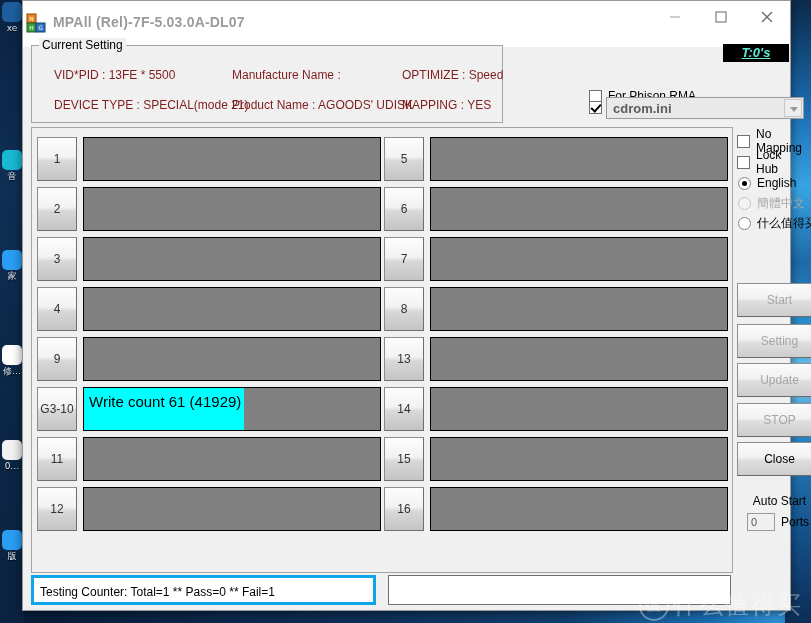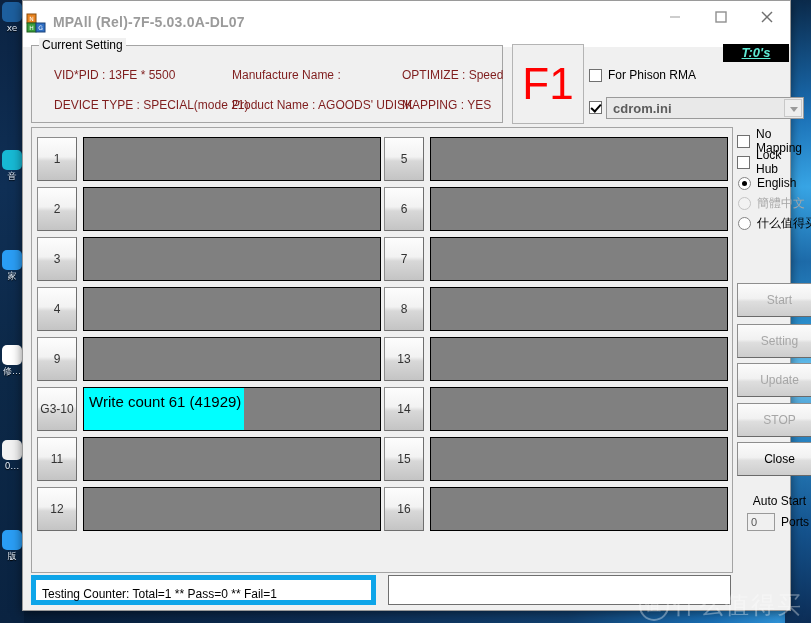--- a/index.html
+++ b/index.html
@@ -73,21 +73,21 @@
   
   .cbrow{position:absolute;display:flex;align-items:center;gap:6px;font-size:12px;color:#000;}
   .cbox{
     width:13px;height:13px;border:1px solid #707070;background:#fff;
     display:inline-block;position:relative;flex:0 0 auto;box-sizing:border-box;
   }
   .cbox.checked:after{
     content:"";position:absolute;left:3px;top:0px;width:4px;height:8px;
     border:solid #000;border-width:0 2px 2px 0;transform:rotate(42deg);
   }
-  #cb-rma{left:566px;top:67px;align-items:center;}
+  #cb-rma{left:566px;top:88px;align-items:center;}
   #cb-ini{left:566px;top:100px;}
   #cb-nomap{left:714px;top:126px;}
   #cb-lockhub{left:714px;top:147px;}
   #inifile{
     position:absolute;left:583px;top:96px;width:198px;height:22px;
     border:1px solid #9a9a9a;background:#e9e9e9;box-sizing:border-box;
   }
   #inifile .val{position:absolute;left:6px;top:3px;font-size:13px;font-weight:bold;color:#5c5c5c;}
   #inifile .arrow{
     position:absolute;right:1px;top:1px;width:18px;height:18px;background:#eeeeee;
@@ -125,21 +125,21 @@
   }
   .pbar{
     margin-left:6px;flex:1 1 auto;height:44px;
     background:#808080;border:1px solid #000;box-sizing:border-box;position:relative;overflow:hidden;
   }
   .pbar .fill{position:absolute;left:0;top:0;height:100%;background:#00ffff;}
   .pbar .txt{position:absolute;left:5px;top:5px;font-size:15px;color:#000;}
   
   #status-left{
     position:absolute;left:8px;top:574px;width:345px;height:30px;
-    border:5px solid #0ea5e9;background:#ffffff;box-sizing:border-box;
+    border:3px solid #0ea5e9;background:#ffffff;box-sizing:border-box;
   }
   #status-left span{position:absolute;left:6px;top:7px;font-size:12px;color:#000;}
   #status-right{
     position:absolute;left:365px;top:574px;width:343px;height:30px;
     border:1px solid #6f6f6f;background:#ffffff;box-sizing:border-box;
   }
   
   .abtn{
     position:absolute;left:714px;width:85px;height:34px;
     background:linear-gradient(180deg,#fbfbfb 0%,#f1f1f1 45%,#dedede 55%,#cdcdcd 100%);
@@ -219,23 +219,20 @@
   <div class="group" id="g-current">
     <span class="legend">Current Setting</span>
     <span class="cs-row" style="left:22px;top:22px;">VID*PID : 13FE * 5500</span>
     <span class="cs-row" style="left:200px;top:22px;">Manufacture Name :</span>
     <span class="cs-row" style="left:370px;top:22px;">OPTIMIZE : Speed</span>
     <span class="cs-row" style="left:22px;top:52px;text-align:center;">DEVICE TYPE : SPECIAL(mode 21)</span>
     <span class="cs-row" style="left:200px;top:52px;">Product Name : AGOODS' UDISK</span>
     <span class="cs-row" style="left:370px;top:52px;">MAPPING : YES</span>
   </div>
 
-  <div id="f1box">
-    <div id="f1text">F1</div>
-  </div>
 
   <div id="tbadge">T:0's</div>
 
   <div class="cbrow" id="cb-rma">
     <span class="cbox"></span>
     <span>For Phison RMA</span>
   </div>
 
   <div class="cbrow" id="cb-ini">
     <span class="cbox checked"></span>

